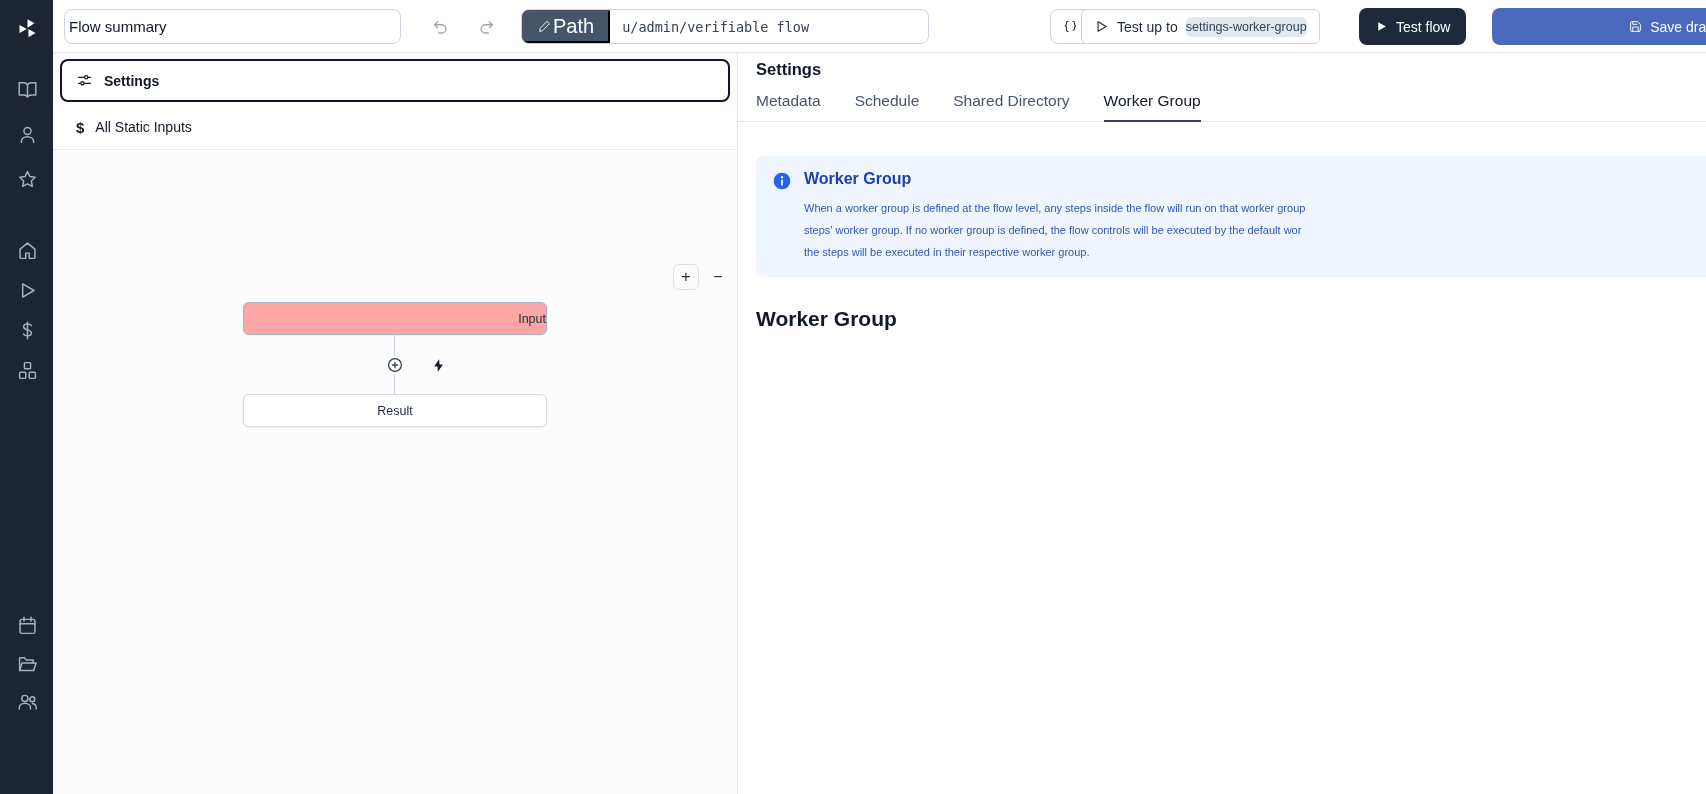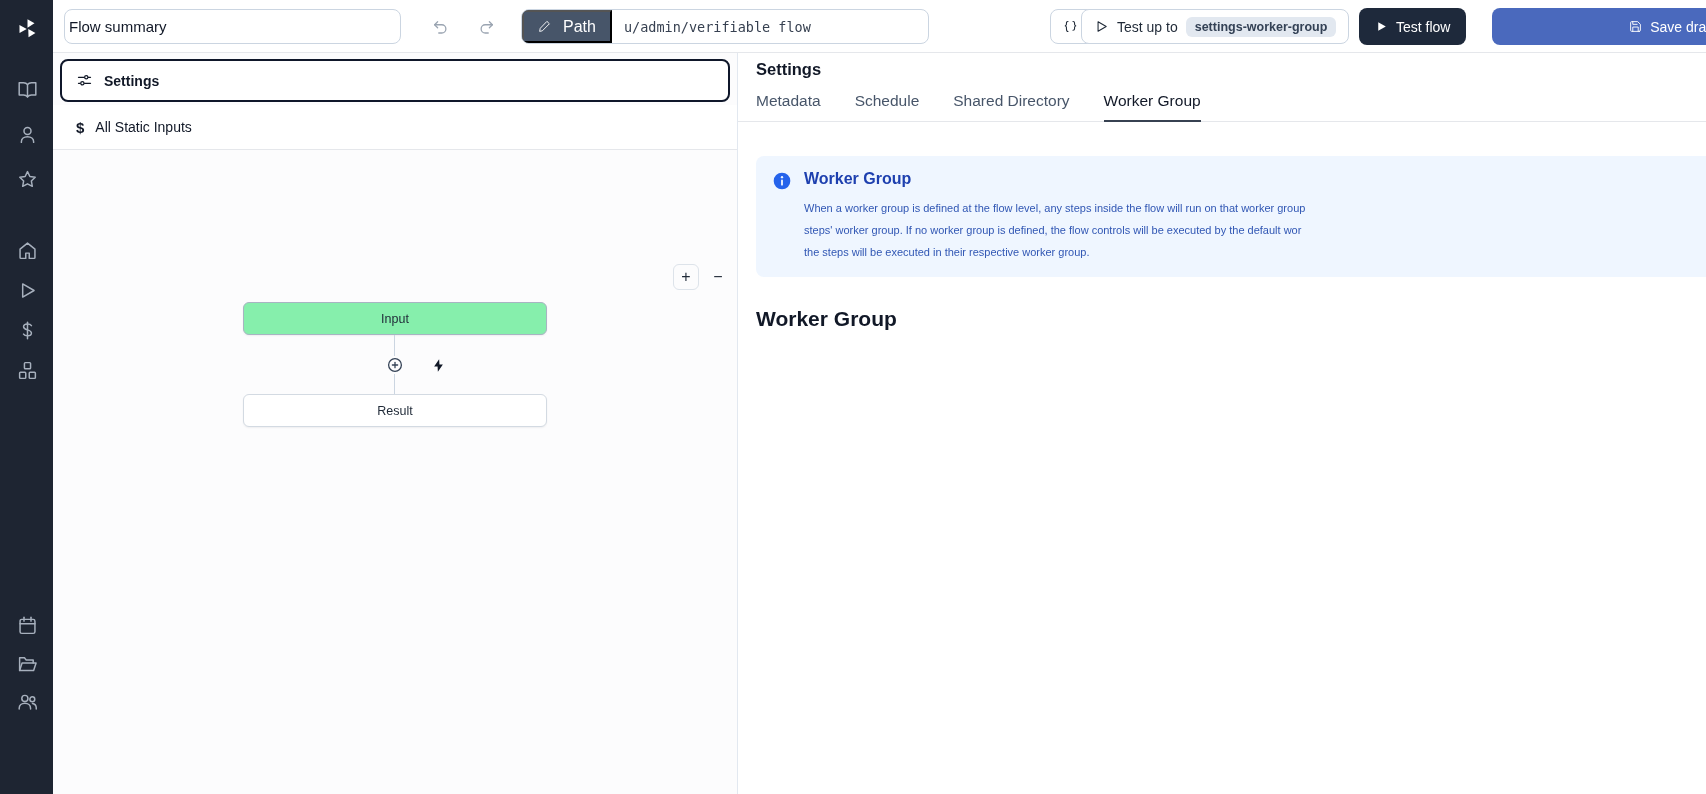--- a/index.html
+++ b/index.html
@@ -13,45 +13,45 @@
   .sblogo { color:#fff; }
 
   
   .topbar { position:absolute; left:53px; top:0; width:1653px; height:53px; background:#fff; border-bottom:1px solid #e5e7eb; z-index:10; }
   .tb-abs { position:absolute; top:9px; height:35px; display:inline-flex; align-items:center; }
   .input-like { border:1px solid #cbd5e1; border-radius:8px; background:#fff; font-size:15px; color:#111827; }
   #flow-summary { left:11px; width:337px; padding:0 4px; font-weight:500; font-family:"Liberation Sans",sans-serif; }
   .ghost-btn { position:absolute; top:13px; width:28px; height:28px; border:none; background:transparent; color:#9aa4b1; display:flex; align-items:center; justify-content:center; cursor:pointer; }
   .ghost-btn svg { width:18px; height:18px; }
   .path-group { left:468px; width:408px; border:1px solid #cbd5e1; border-radius:8px; overflow:hidden; background:#fff; }
-  .path-chip { height:100%; background:#475569; color:#fff; display:flex; align-items:center; gap:12px; padding:0 14px; font-size:16px; font-weight:500; }
+  .path-chip { height:100%; background:#475569; color:#fff; display:flex; align-items:center; gap:2px; padding:0 14px; font-size:20px; font-weight:500; }
   .path-chip svg { width:13px; height:13px; }
   .path-input { flex:1; border:none; outline:none; height:100%; padding:0 12px; font-family:"DejaVu Sans Mono","Liberation Mono",monospace; font-size:13.5px; color:#374151; background:transparent; }
   .outline-btn { border:1px solid #cbd5e1; border-radius:8px; background:#fff; color:#1f2937; font-size:14px; gap:8px; padding:0 12px; cursor:pointer; display:inline-flex; align-items:center; }
   .outline-btn svg { width:15px; height:15px; }
   #json-btn { left:979px;margin-left:18px; }
-  #test-up-to { left:1028px; }
-  .badge { background:#e2e8f0; color:#334155; font-size:12.5px; font-weight:700; border-radius:6px; padding:3px 9px; white-space:nowrap; }
+  #test-up-to { left:1028px;border-radius:6px; }
+  .badge { background:#e2e8f0; color:#334155; font-size:12.5px; font-weight:400; border-radius:6px; padding:3px 0; white-space:nowrap; }
   .dark-btn { position:absolute; top:8px; height:37px; border:none; border-radius:8px; background:#1e293b; color:#fff; font-size:14px; font-weight:500; display:inline-flex; align-items:center; gap:8px; padding:0 16px; cursor:pointer; }
   .dark-btn svg { width:13px; height:13px; }
   #test-flow { left:1306px; }
   #save-draft { left:1439px; width:230px; background:#4a69bd; justify-content:flex-end; padding-right:8px; }
 
   
   .flow-panel { position:absolute; left:53px; top:53px; width:685px; height:741px; background:#fcfcfd; border-right:1px solid #e2e8f0; }
   .settings-row { margin:6px 7px 0 7px; height:43px; border:2px solid #0f172a; border-radius:8px; background:#fff; display:flex; align-items:center; gap:11px; padding:0 14px; font-size:14px; font-weight:600; color:#111827; cursor:pointer; }
   .settings-row svg { width:17px; height:17px; }
   .static-row { margin-top:3px; height:45px; border-bottom:1px solid #e5e7eb; background:#fff; display:flex; align-items:center; gap:11px; padding:0 23px; font-size:14px; color:#111827; cursor:pointer; }
   .dollar-glyph { font-size:15px; font-weight:600; color:#111827; }
   .graph { position:absolute; left:0; top:98px; right:1px; bottom:0; }
   .zoom-btn { position:absolute; width:26px; height:26px; display:flex; align-items:center; justify-content:center; font-size:16px; color:#1f2937; background:transparent; border:none; border-radius:6px; cursor:pointer; }
   #zoom-in { left:620px; top:113px; border:1px solid #dde3ea; }
   #zoom-out { left:652px; top:113px; }
   .node { position:absolute; left:190px; width:304px; height:33px; border-radius:6px; display:flex; align-items:center; justify-content:center; font-size:12.5px; color:#1f2937; box-shadow:0 1px 2px rgba(15,23,42,.06); cursor:pointer; }
-  #node-input { top:151px; background:#86efac; border:1px solid #a8b4c2; }
+  #node-input { top:151px; background:#fca5a5; border:1px solid #a8b4c2;justify-content:flex-end; }
   #node-result { top:243px; background:#fff; border:1px solid #d3dae2; }
   .edge-line { position:absolute; left:341px; top:184px; width:1px; height:59px; background:#cbd5e1; }
   .edge-plus { position:absolute; left:333px; top:205px; width:18px; height:18px; color:#334155; background:#fcfcfd; border:none; cursor:pointer; display:flex; align-items:center; justify-content:center; }
   .edge-plus svg { width:18px; height:18px; }
   .edge-bolt { position:absolute; left:377px; top:206px; width:16px; height:16px; border:none; background:transparent; cursor:pointer; display:flex; align-items:center; justify-content:center; }
   .edge-bolt svg { width:15px; height:15px; }
 
   
   .settings-panel { position:absolute; left:738px; top:53px; width:1140px; height:741px; background:#fff; }
   .sp-title { margin:7px 0 0 18px; font-size:16.5px; font-weight:700; color:#111827; }

